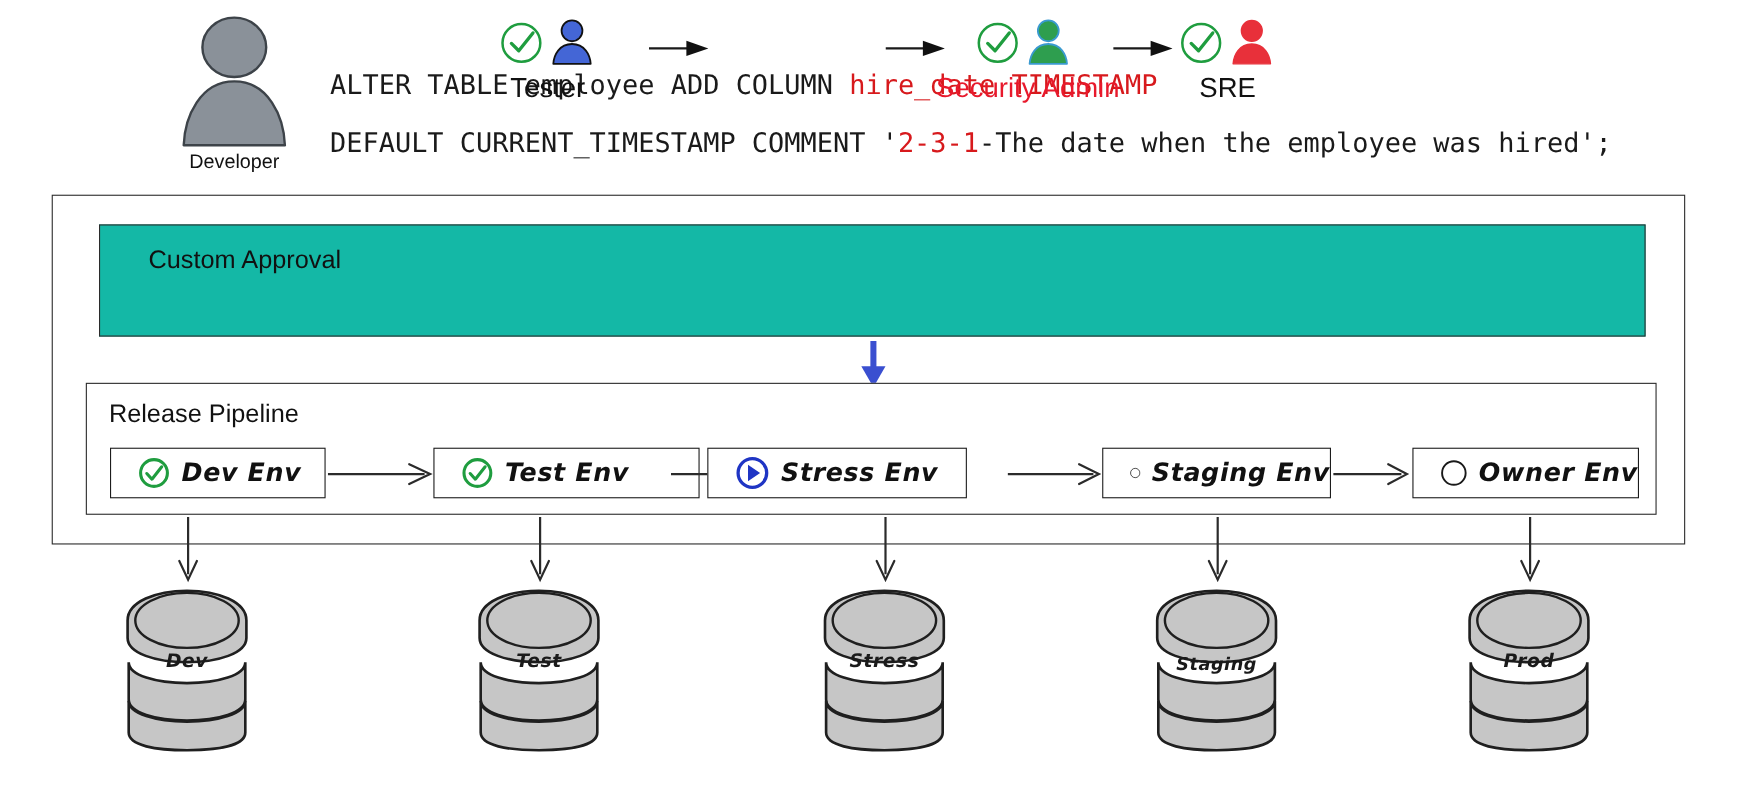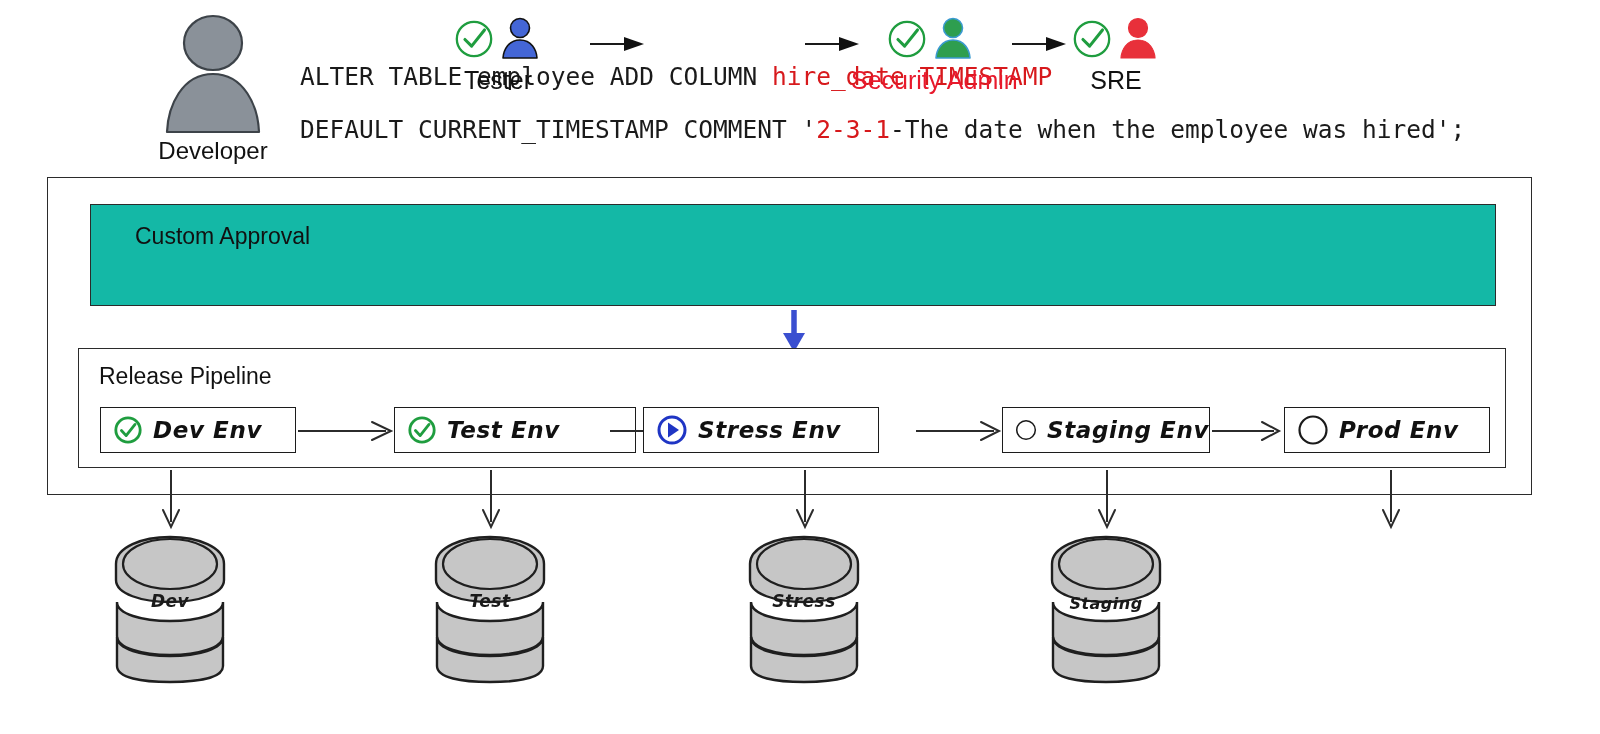--- a/index.html
+++ b/index.html
@@ -26,21 +26,21 @@
   #developer-block {
     position: absolute;
     left: 150px;
     top: 14px;
     width: 126px;
     text-align: center;
   }
   #developer-icon { display:block; margin: 0 auto; }
   #developer-label {
     margin-top: 2px;
-    font-size: 24px;
+    font-size: 18px;
     color: #111;
     font-family: "Liberation Sans", sans-serif;
     line-height: 1.1;
   }
 
   
   #sql-block {
     position: absolute;
     left: 300px;
     top: 50px;
@@ -141,21 +141,21 @@
   .env-box {
     position: absolute;
     top: 407px;
     height: 46px;
     border: 1.5px solid #1c1c1c;
     background: #fff;
     box-sizing: border-box;
     display: flex;
     align-items: center;
     gap: 10px;
-    padding-left: 12px;
+    padding-left: 24px;
   }
   .env-label {
     font-size: 23px;
     color: #111;
     font-family: "DejaVu Sans", sans-serif;
     font-style: italic;
     font-weight: 600;
     letter-spacing: 0.6px;
     white-space: nowrap;
   }
@@ -331,21 +331,21 @@
 
   <svg class="arrow-h-open" style="left:1212px; width:70px;" viewBox="0 0 70 22">
     <line x1="0" y1="11" x2="62" y2="11" stroke="#2b2b2b" stroke-width="2"></line>
     <path d="M50 2 L67 11 L50 20" fill="none" stroke="#2b2b2b" stroke-width="2" stroke-linecap="round"></path>
   </svg>
 
   <div class="env-box" style="left:1284px; width:206px;">
     <svg width="32" height="32" viewBox="0 0 32 32">
       <circle cx="16" cy="16" r="13.5" fill="#fff" stroke="#1a1a1a" stroke-width="2.2"></circle>
     </svg>
-    <span class="env-label">Prod Env</span>
+    <span class="env-label">Owner Env</span>
   </div>
 
   <svg class="arrow-down-open" style="left:158px; top:470px;" viewBox="0 0 26 60">
     <line x1="13" y1="0" x2="13" y2="52" stroke="#2b2b2b" stroke-width="2"></line>
     <path d="M5 40 L13 57 L21 40" fill="none" stroke="#2b2b2b" stroke-width="2" stroke-linecap="round"></path>
   </svg>
   <svg class="arrow-down-open" style="left:478px; top:470px;" viewBox="0 0 26 60">
     <line x1="13" y1="0" x2="13" y2="52" stroke="#2b2b2b" stroke-width="2"></line>
     <path d="M5 40 L13 57 L21 40" fill="none" stroke="#2b2b2b" stroke-width="2" stroke-linecap="round"></path>
   </svg>
@@ -395,14 +395,23 @@
   <div class="db" style="left:1044px; top:532px;">
     <svg width="124" height="152" viewBox="0 0 124 152">
       <path d="M8 32 C8 15 34 5 62 5 C90 5 116 15 116 32 L116 48 C116 62 90 70 62 70 C34 70 8 62 8 48 Z" fill="#c6c6c6" stroke="#1f1f1f" stroke-width="2.4"></path>
       <ellipse cx="62" cy="32" rx="47" ry="25" fill="#c6c6c6" stroke="#1f1f1f" stroke-width="2.2"></ellipse>
       <path d="M9 70 C9 82 34 89 62 89 C90 89 115 82 115 70 L115 104 C115 116 90 123 62 123 C34 123 9 116 9 104 Z" fill="#c6c6c6" stroke="#1f1f1f" stroke-width="2.4"></path>
       <path d="M9 105 C9 117 34 124 62 124 C90 124 115 117 115 105 L115 134 C115 146 90 150 62 150 C34 150 9 146 9 134 Z" fill="#c6c6c6" stroke="#1f1f1f" stroke-width="2.4"></path>
     </svg>
     <div class="db-label" style="top:26px; font-size:16px;">Staging</div>
   </div>
 
+  <div class="db" style="left:1328px; top:532px;">
+    <svg width="124" height="152" viewBox="0 0 124 152">
+      <path d="M8 32 C8 15 34 5 62 5 C90 5 116 15 116 32 L116 48 C116 62 90 70 62 70 C34 70 8 62 8 48 Z" fill="#c6c6c6" stroke="#1f1f1f" stroke-width="2.4"></path>
+      <ellipse cx="62" cy="32" rx="47" ry="25" fill="#c6c6c6" stroke="#1f1f1f" stroke-width="2.2"></ellipse>
+      <path d="M9 70 C9 82 34 89 62 89 C90 89 115 82 115 70 L115 104 C115 116 90 123 62 123 C34 123 9 116 9 104 Z" fill="#c6c6c6" stroke="#1f1f1f" stroke-width="2.4"></path>
+      <path d="M9 105 C9 117 34 124 62 124 C90 124 115 117 115 105 L115 134 C115 146 90 150 62 150 C34 150 9 146 9 134 Z" fill="#c6c6c6" stroke="#1f1f1f" stroke-width="2.4"></path>
+    </svg>
+    <div class="db-label" style="top:23px;">Prod</div>
+  </div>
 
 </div>
 
 </body></html>

